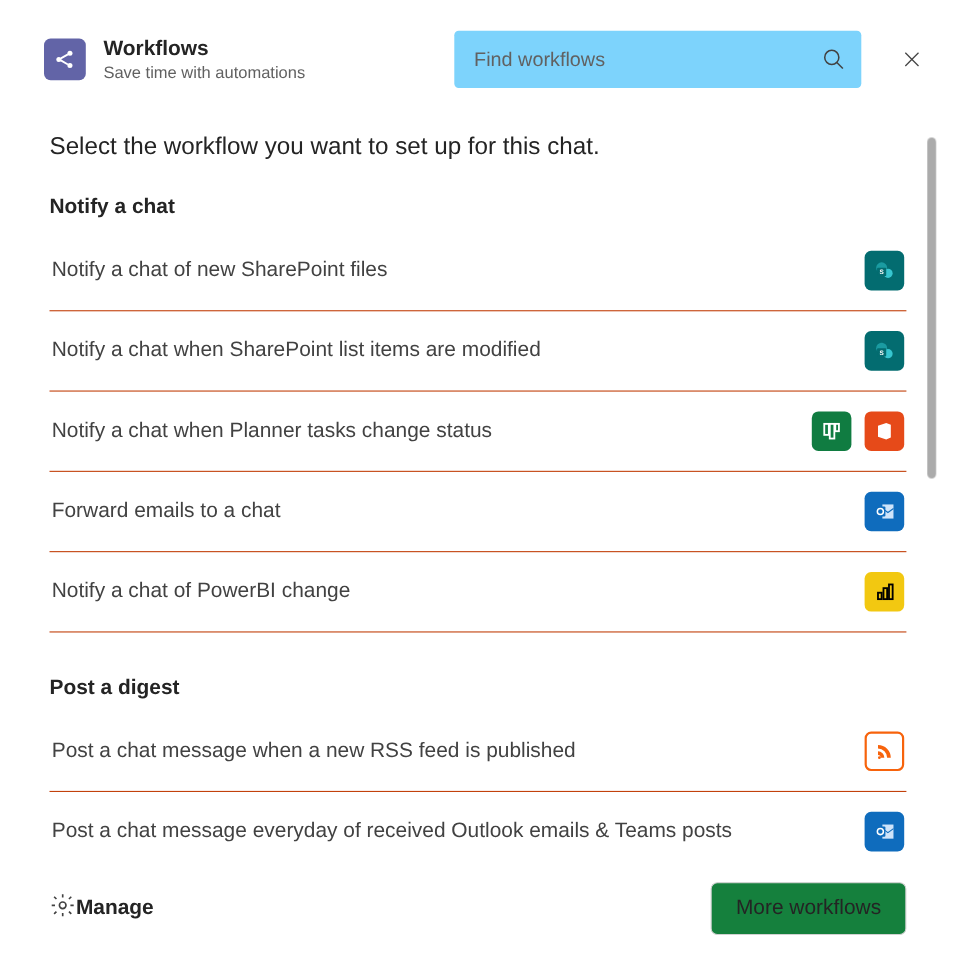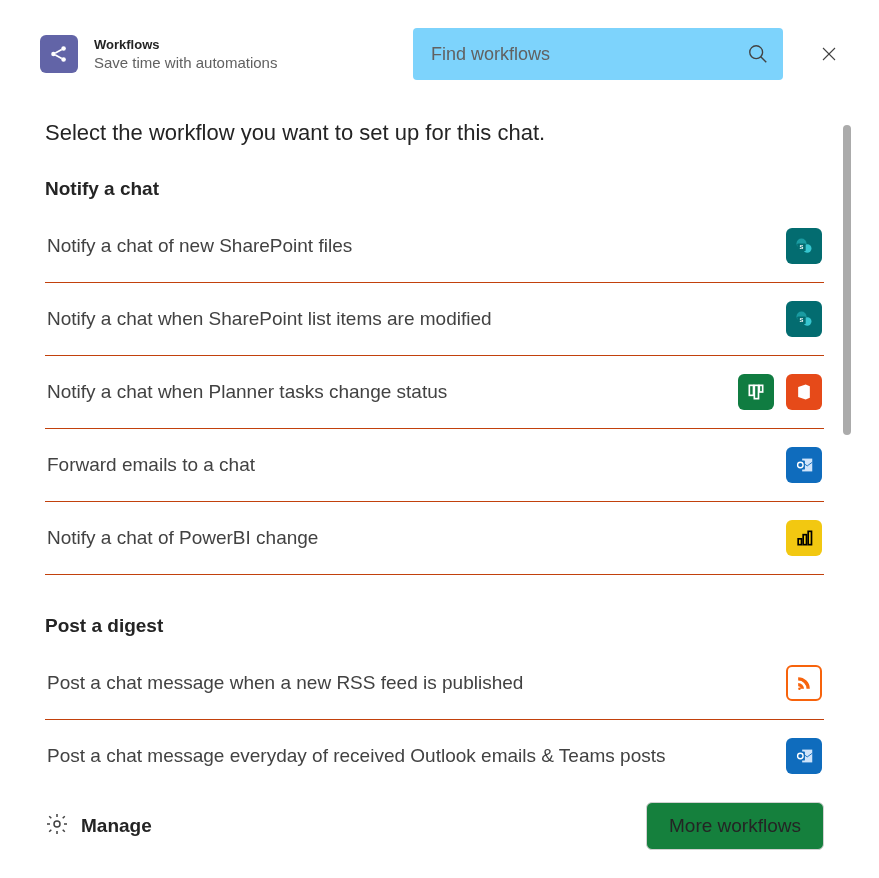--- a/index.html
+++ b/index.html
@@ -35,21 +35,21 @@
       width: 22px;
       height: 22px;
       fill: #fff;
     }
     .title-block {
       display: flex;
       flex-direction: column;
       flex-shrink: 0;
     }
     .app-title {
-      font-size: 13px;
+      font-size: 19px;
       font-weight: 700;
       color: #242424;
     }
     .app-subtitle {
       font-size: 15px;
       color: #616161;
       margin-top: 2px;
     }
     .search-container {
       margin-left: auto;
@@ -157,21 +157,20 @@
       bottom: 28px;
       left: 45px;
       right: 55px;
       display: flex;
       align-items: center;
       justify-content: space-between;
     }
     .manage-link {
       display: flex;
       align-items: center;
-      gap: 12px;
       cursor: pointer;
       font-size: 19px;
       font-weight: 600;
       color: #242424;
     }
     .manage-link svg {
       width: 24px;
       height: 24px;
       stroke: #424242;
       fill: none;

